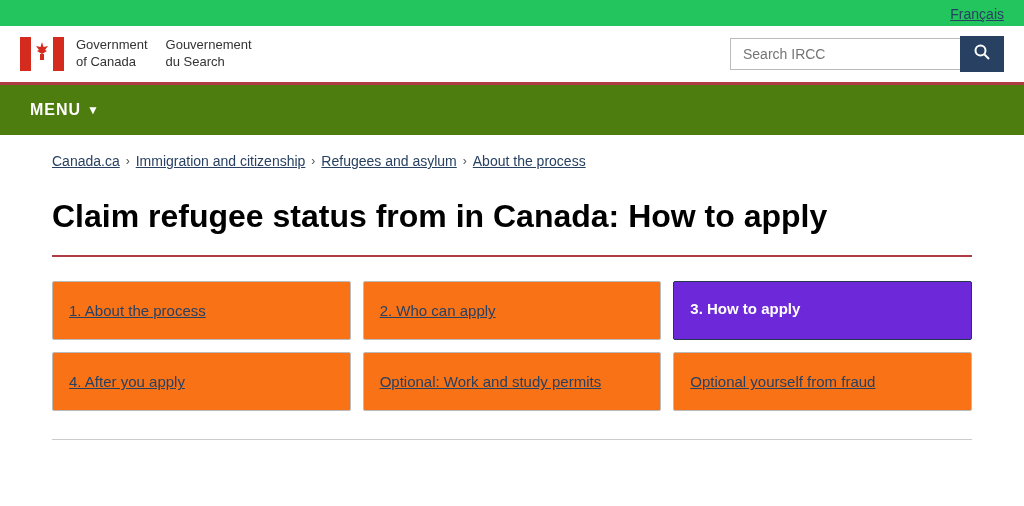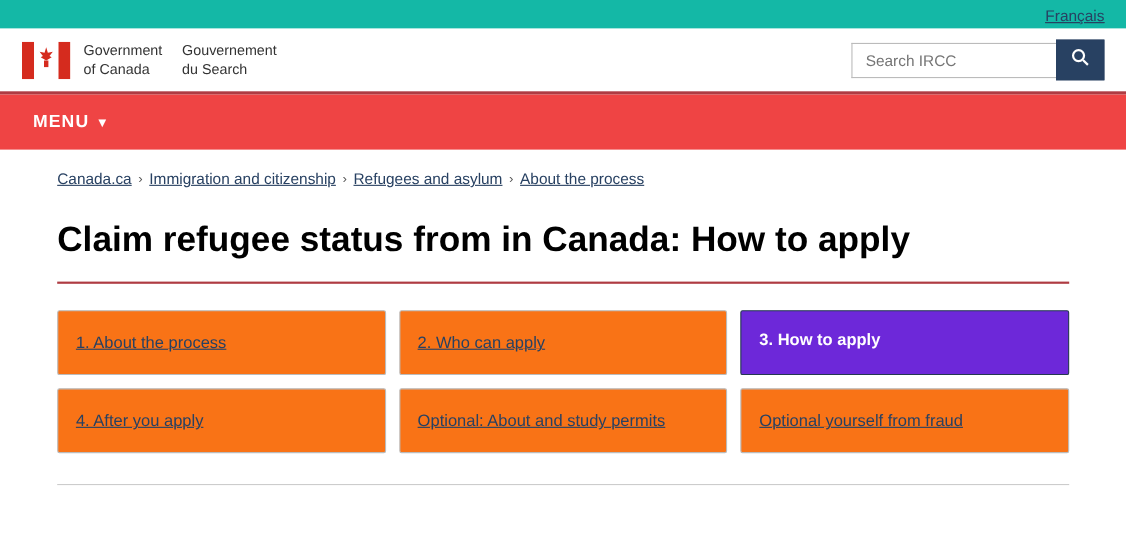--- a/index.html
+++ b/index.html
@@ -3,21 +3,21 @@
   <meta charset="utf-8">
   <style>
     * { box-sizing: border-box; margin: 0; padding: 0; }
     body { font-family: Arial, sans-serif; background: #fff; color: #333; }
 
     
     .top-bar {
       display: flex;
       justify-content: flex-end;
       padding: 6px 20px 4px;
-      background: #14b8a6;
+      background: #22c55e;
       text-decoration: underline;
     }
     .top-bar a {
       color: #284162;
       text-decoration: underline;
       font-size: 14px;
     }
 
     
     .header {
@@ -59,36 +59,36 @@
     .search-area {
       display: flex;
       align-items: center;
       gap: 0;
     }
     .search-input {
       border: 1px solid #bbb;
       border-right: none;
       padding: 7px 12px;
       font-size: 14px;
-      width: 186px;
+      width: 230px;
       outline: none;
       color: #4d7c0f;
     }
     .search-btn {
       background: #284162;
       border: 1px solid #284162;
       color: #fff;
       padding: 7px 13px;
       cursor: pointer;
       font-size: 16px;
     }
 
     
     .menu-bar {
-      background: #ef4444;
+      background: #4d7c0f;
       padding: 0 20px;
       display: flex;
       align-items: center;
     }
     .menu-btn {
       background: none;
       border: none;
       color: #fff;
       font-size: 16px;
       font-weight: bold;
@@ -255,21 +255,21 @@
 
     <div class="tab-item active">
       <span>3. How to apply</span>
     </div>
 
     <div class="tab-item">
       <a href="#">4. After you apply</a>
     </div>
 
     <div class="tab-item">
-      <a href="#">Optional: About and study permits</a>
+      <a href="#">Optional: Work and study permits</a>
     </div>
 
     <div class="tab-item">
       <a href="#">Optional yourself from fraud</a>
     </div>
 
   </div>
 
   <hr class="bottom-divider">
 </div>

